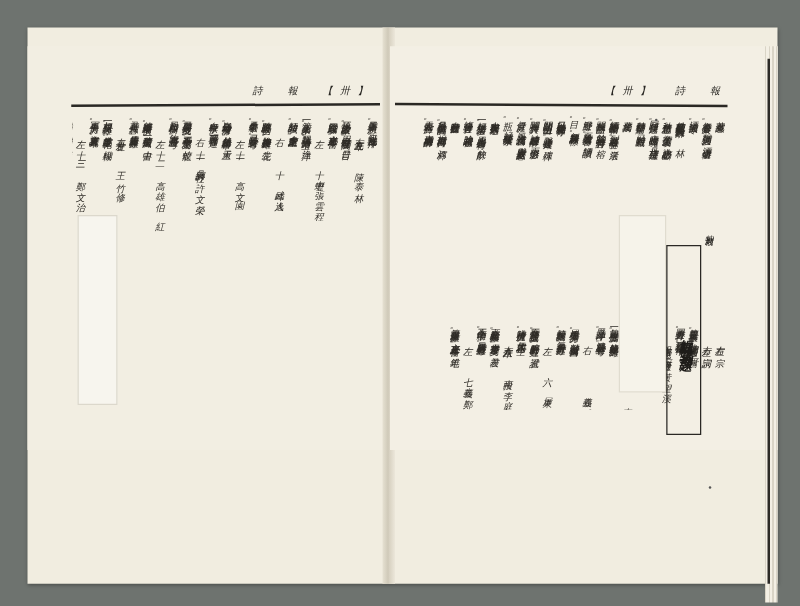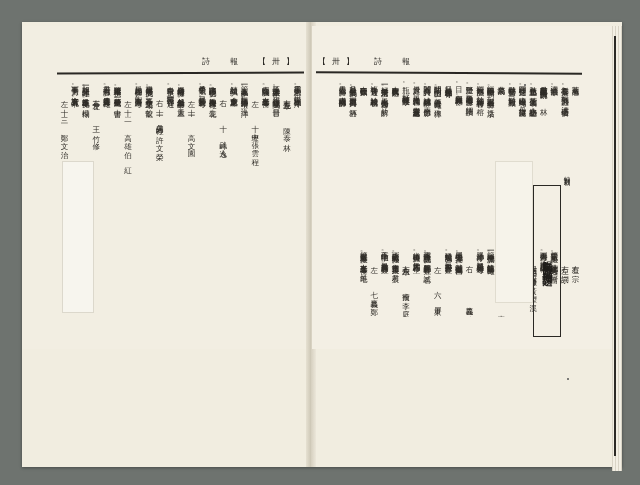--- a/index.html
+++ b/index.html
@@ -7,40 +7,40 @@
     width:640px; height:485px; overflow:hidden;
     background:#6e736f;
     font-family:"DejaVu Serif", serif;
     position:relative;
   }
   .spread {
     position:absolute; left:22px; top:22px; width:600px; height:445px;
     background:#f1ede0;
     box-shadow:0 1px 3px rgba(0,0,0,0.35);
   }
-  .page { position:absolute; top:4px; height:323px; background:#f2eee2; }
+  .page { position:absolute; top:15px; height:323px; background:#f2eee2;font-style:italic; }
   .page.left { left:0; width:288px; }
   .page.right { left:290px; width:310px; background:#f3efe4; }
   .gutter {
     position:absolute; left:284px; top:0; width:10px; height:445px;
     background:linear-gradient(90deg,#e6e1d2,#cfc9b8 45%,#d8d2c2 55%,#ece7da);
   }
   .right-edge {
     position:absolute; right:0; top:0; width:10px; height:445px;
     background:repeating-linear-gradient(90deg,#d9d4c6 0 1px,#f3efe4 1px 3px);
   }
   .right-edge::before {
     content:""; position:absolute; left:2px; top:10px; width:2px; height:420px; background:#2c2a26;
   }
   .header {
     position:absolute; top:30px; height:14px;
     font-size:8px; color:#2a2824; letter-spacing:6px;
   }
   .page.left .header { left:30px; right:10px; text-align:right; }
-  .page.right .header { left:6px; right:40px; text-align:left; }
+  .page.right .header { left:6px; right:40px; text-align:right; }
   .rule { position:absolute; top:46px; height:2px; background:#2a2824; }
   .page.left .rule { left:35px; right:6px; transform:rotate(-0.25deg); }
   .page.right .rule { left:4px; right:40px; transform:rotate(0.35deg); }
   .body {
     position:absolute; top:54px; bottom:32px;
     writing-mode:vertical-rl;
     font-size:7.5px; line-height:10.6px;
     color:#2e2b26; overflow:hidden;
     letter-spacing:0.5px;
   }

